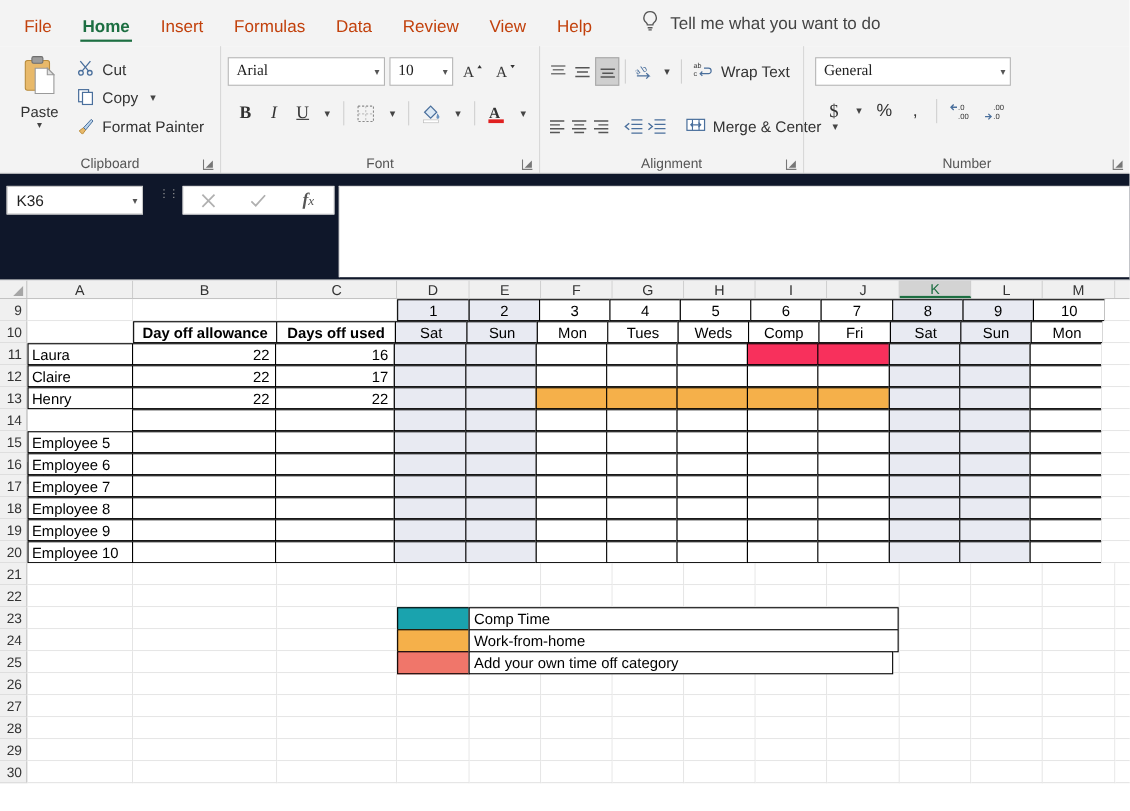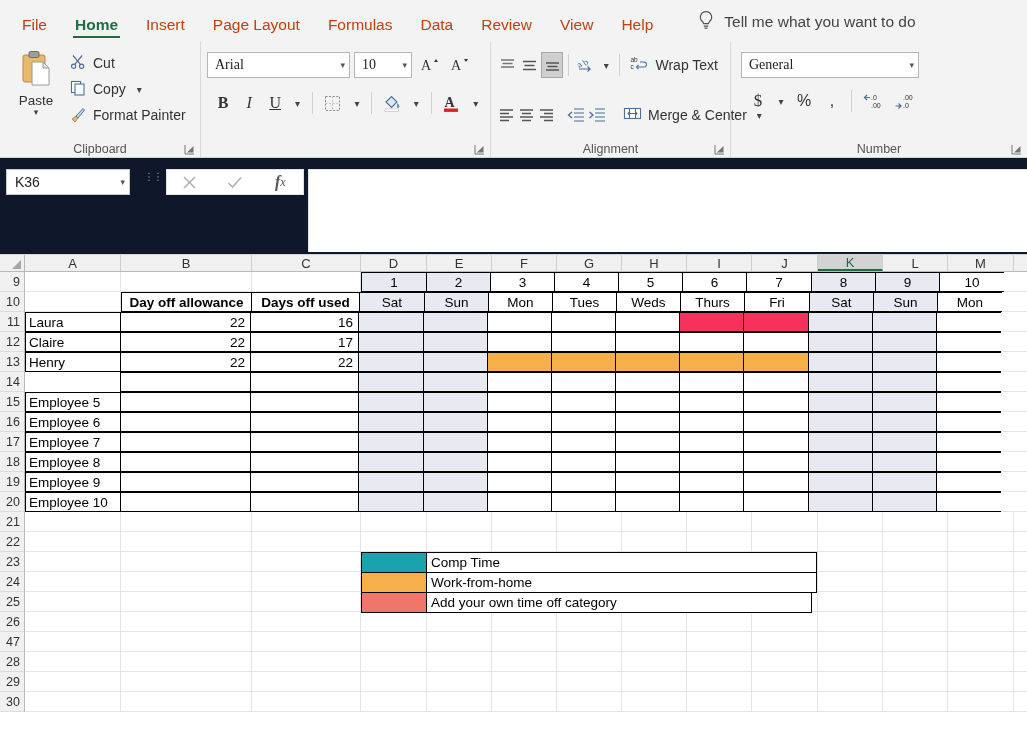--- a/index.html
+++ b/index.html
@@ -284,21 +284,20 @@
     white-space: nowrap;
   }
 </style>
 </head>
 <body>
 
 <div id="ribbon-tabs">
     <div class="tab">File</div>
     <div class="tab active">Home</div>
     <div class="tab">Insert</div>
-    <div class="tab">Page Layout</div>
     <div class="tab">Formulas</div>
     <div class="tab">Data</div>
     <div class="tab">Review</div>
     <div class="tab">View</div>
     <div class="tab">Help</div>
     <div id="tellme-wrap">
       <span><svg width="18" height="20" viewBox="0 0 18 20">
           <path d="M9 1.6 a5.6 5.6 0 0 1 3.6 9.9 c-.8.7-1.1 1.3-1.1 2.1 h-5 c0-.8-.3-1.4-1.1-2.1 A5.6 5.6 0 0 1 9 1.6 z" fill="none" stroke="#555" stroke-width="1.2"></path>
           <path d="M6.8 16.2 h4.4 M7.5 18.2 h3" stroke="#555" stroke-width="1.2" fill="none"></path>
         </svg></span>
@@ -420,20 +419,21 @@
           <svg width="20" height="20" viewBox="0 0 20 20">
             <text x="3.5" y="14" font-size="14" font-weight="bold" font-family="Liberation Serif, serif" fill="#333">A</text>
             <rect x="3" y="15.5" width="14" height="3.4" fill="#e02020"></rect>
           </svg>
         </div>
         <div class="icon-btn" style="width:18px">
             <span style="font-size:10px;color:#444">▾</span>
           </div>
       </div>
     </div>
+    <div class="rgroup-label">Font</div>
     <div class="dialog-launcher">
       <svg width="11" height="11" viewBox="0 0 11 11">
           <path d="M1 1 v9 h9" fill="none" stroke="#777" stroke-width="1"></path>
           <path d="M9.5 2 L9.5 8.5 L3 8.5 z" fill="#777"></path>
         </svg>
     </div>
   </div>
 
   <div class="rgroup" id="grp-align">
     <div class="rgroup-content" style="flex-direction:column; padding-top:2px;">
@@ -625,21 +625,21 @@
         <div class="rowhead">17</div>
         <div class="rowhead">18</div>
         <div class="rowhead">19</div>
         <div class="rowhead">20</div>
         <div class="rowhead">21</div>
         <div class="rowhead">22</div>
         <div class="rowhead">23</div>
         <div class="rowhead">24</div>
         <div class="rowhead">25</div>
         <div class="rowhead">26</div>
-        <div class="rowhead">47</div>
+        <div class="rowhead">27</div>
         <div class="rowhead">28</div>
         <div class="rowhead">29</div>
         <div class="rowhead">30</div>
       </div>
     <div id="cells">
         <div class="grid-row">
           <div class="cell ctr" style="width: 96px; min-width: 96px;"></div>
           <div class="cell ctr" style="width: 131px; min-width: 131px;"></div>
           <div class="cell ctr" style="width: 109px; min-width: 109px;"></div>
           <div class="cell bx ctr wknd" style="width: 66px; min-width: 66px;">1</div>
@@ -656,21 +656,21 @@
         </div>
         <div class="grid-row">
           <div class="cell ctr" style="width: 96px; min-width: 96px;"></div>
           <div class="cell bx ctr bold" style="width: 131px; min-width: 131px;">Day off allowance</div>
           <div class="cell bx ctr bold" style="width: 109px; min-width: 109px;">Days off used</div>
           <div class="cell bx ctr wknd" style="width: 66px; min-width: 66px;">Sat</div>
           <div class="cell bx ctr wknd" style="width: 65px; min-width: 65px;">Sun</div>
           <div class="cell bx ctr" style="width: 65px; min-width: 65px;">Mon</div>
           <div class="cell bx ctr" style="width: 65px; min-width: 65px;">Tues</div>
           <div class="cell bx ctr" style="width: 65px; min-width: 65px;">Weds</div>
-          <div class="cell bx ctr" style="width: 65px; min-width: 65px;">Thurs</div>
+          <div class="cell bx ctr" style="width: 65px; min-width: 65px;">Comp</div>
           <div class="cell bx ctr" style="width: 66px; min-width: 66px;">Fri</div>
           <div class="cell bx ctr wknd" style="width: 65px; min-width: 65px;">Sat</div>
           <div class="cell bx ctr wknd" style="width: 65px; min-width: 65px;">Sun</div>
           <div class="cell bx ctr" style="width: 66px; min-width: 66px;">Mon</div>
           <div class="cell ctr" style="width: 40px; min-width: 40px;"></div>
         </div>
         <div class="grid-row">
           <div class="cell bx" style="width: 96px; min-width: 96px;">Laura</div>
           <div class="cell bx rgt" style="width: 131px; min-width: 131px;">22</div>
           <div class="cell bx rgt" style="width: 109px; min-width: 109px;">16</div>

